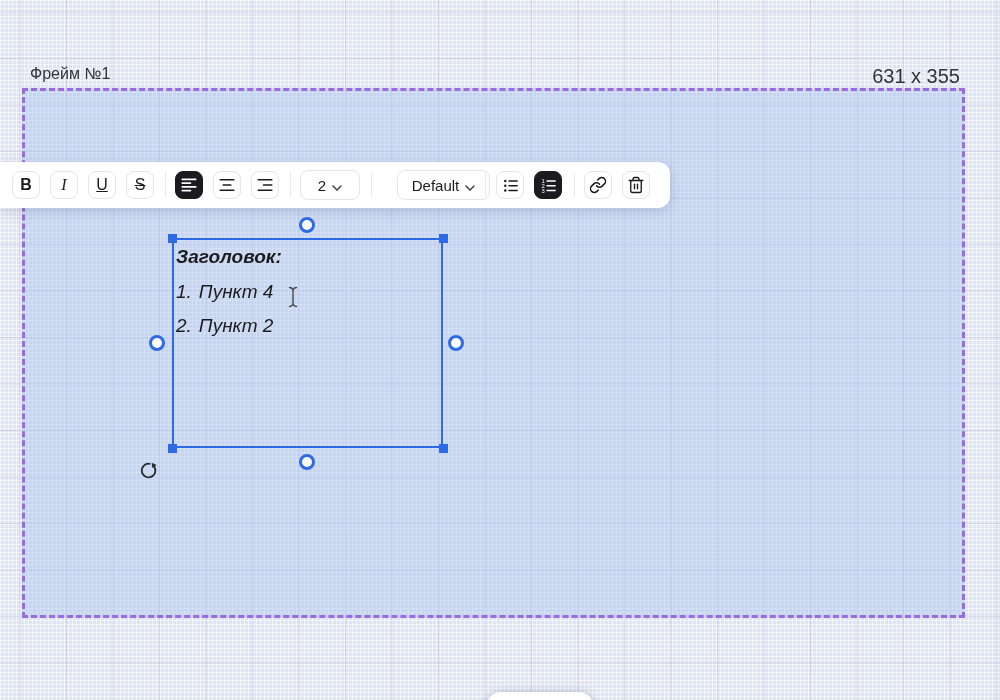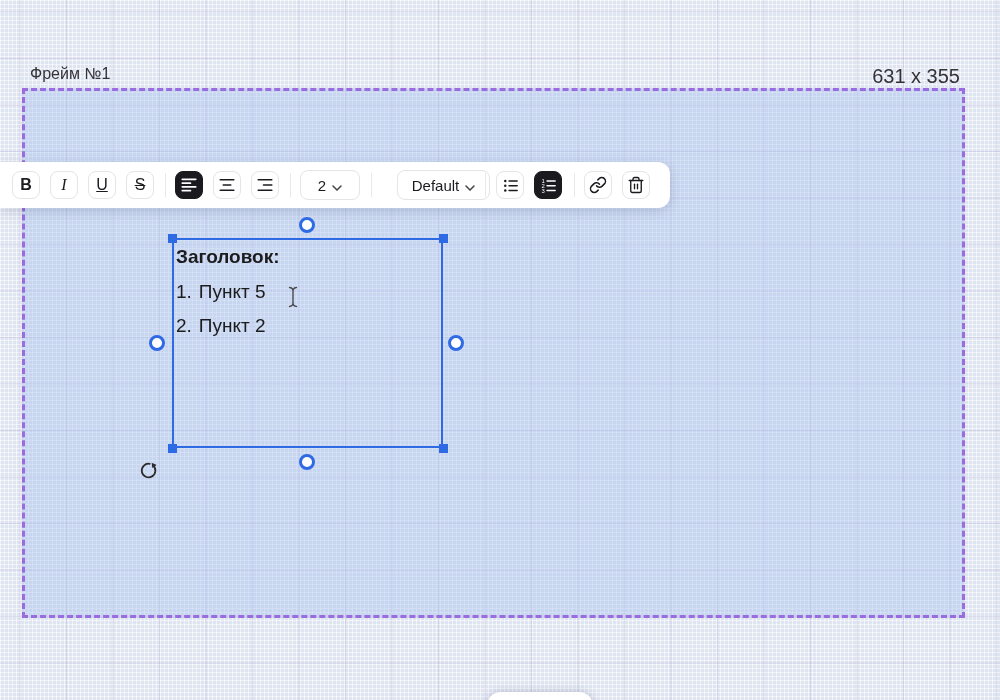--- a/index.html
+++ b/index.html
@@ -50,21 +50,21 @@
   .b-italic { font-style:italic; font-family:"Liberation Serif","DejaVu Serif",serif; }
   .b-underline { text-decoration:underline; }
   .b-strike { text-decoration:line-through; }
 
   
   .sel-box { position:absolute; left:172px; top:238px; width:271px; height:210px;
     box-sizing:border-box; border:2px solid #2e6ae3; }
   .handle-sq { position:absolute; width:9px; height:9px; background:#2e6ae3; }
   .handle-circ { position:absolute; width:16px; height:16px; border-radius:50%;
     background:#fff; border:3px solid #2e6ae3; box-sizing:border-box; }
-  .tb-text { position:absolute; left:176px; top:240px; font-size:19px; line-height:34.5px; }
+  .tb-text { position:absolute; left:176px; top:240px; font-size:19px; line-height:34.5px;font-style:italic; }
   .tb-title { font-weight:700; }
   .li-num { display:inline-block; margin-right:7px; }
   .caret { display:inline-block; width:2px; height:22px; background:#111;
     vertical-align:-4px; margin-right:1px; }
 
   .rotate-handle { position:absolute; left:138px; top:460px; width:21px; height:21px; }
   .ibeam-cursor { position:absolute; left:287px; top:286px; width:12px; height:22px; }
 
   .bottom-panel {
     position:absolute; left:487px; top:692px; width:106px; height:20px;
@@ -193,21 +193,21 @@
             <path d="M14 11v6"></path>
         </svg>
       </span>
     </button>
   </div>
 
   <div class="sel-box"></div>
 
   <div class="tb-text">
     <div class="tb-title">Заголовок:</div>
-    <div><span class="li-num">1.</span><span>Пункт 5</span></div>
+    <div><span class="li-num">1.</span><span>Пункт 4</span></div>
     <div><span class="li-num">2.</span><span>Пункт 2</span></div>
   </div>
 
   <div class="handle-sq" style="left:167.5px;top:233.5px"></div>
   <div class="handle-sq" style="left:438.5px;top:233.5px"></div>
   <div class="handle-sq" style="left:167.5px;top:443.5px"></div>
   <div class="handle-sq" style="left:438.5px;top:443.5px"></div>
 
   <div class="handle-circ" style="left:299px;top:217px"></div>
   <div class="handle-circ" style="left:299px;top:454px"></div>

